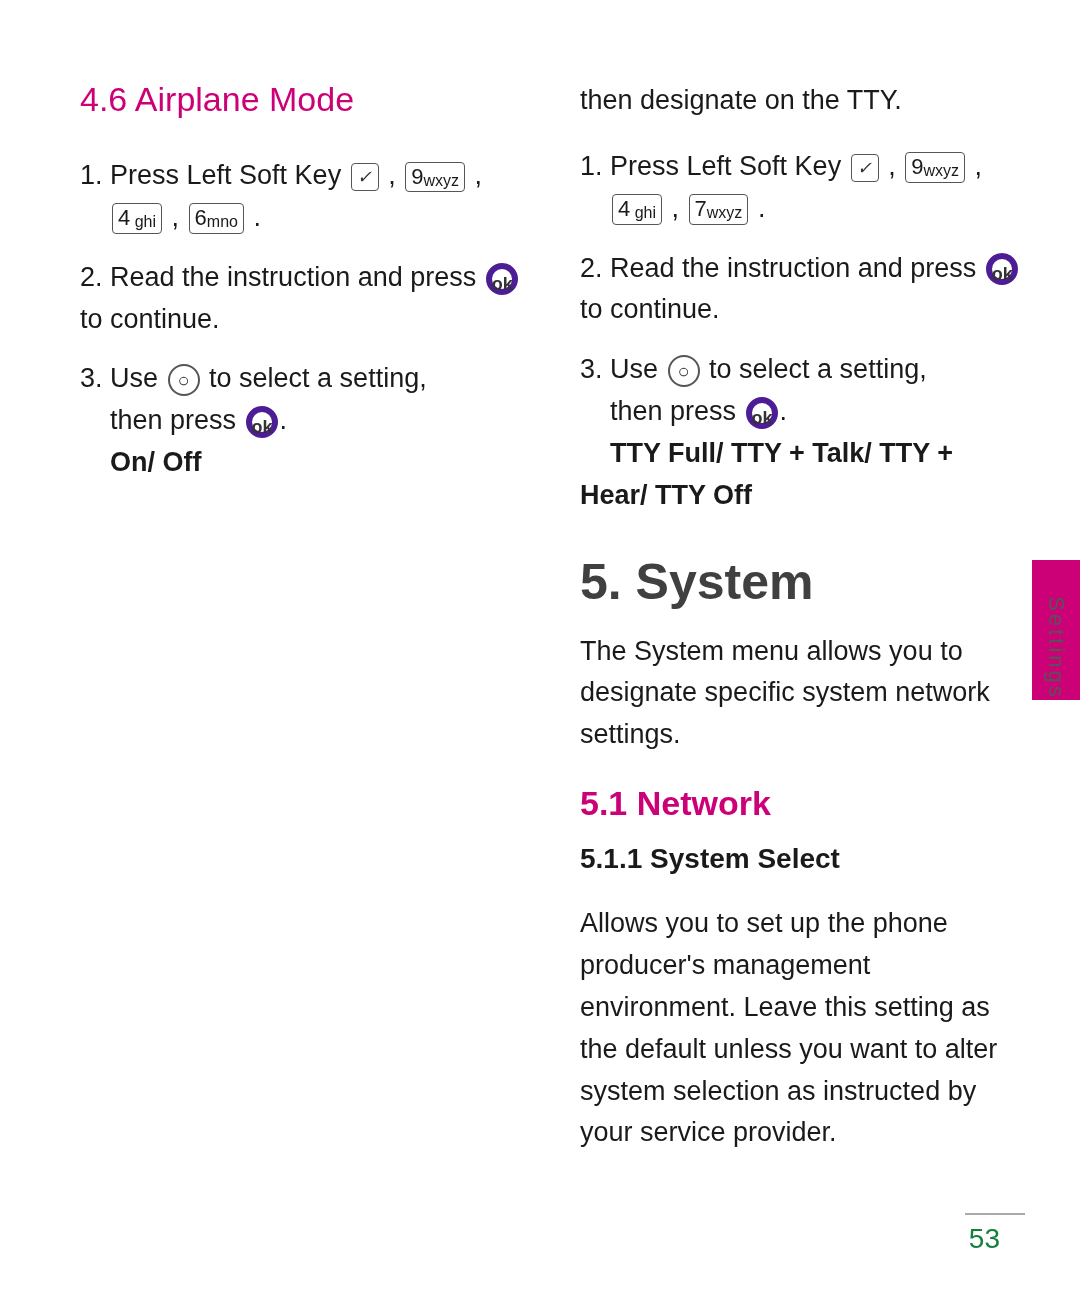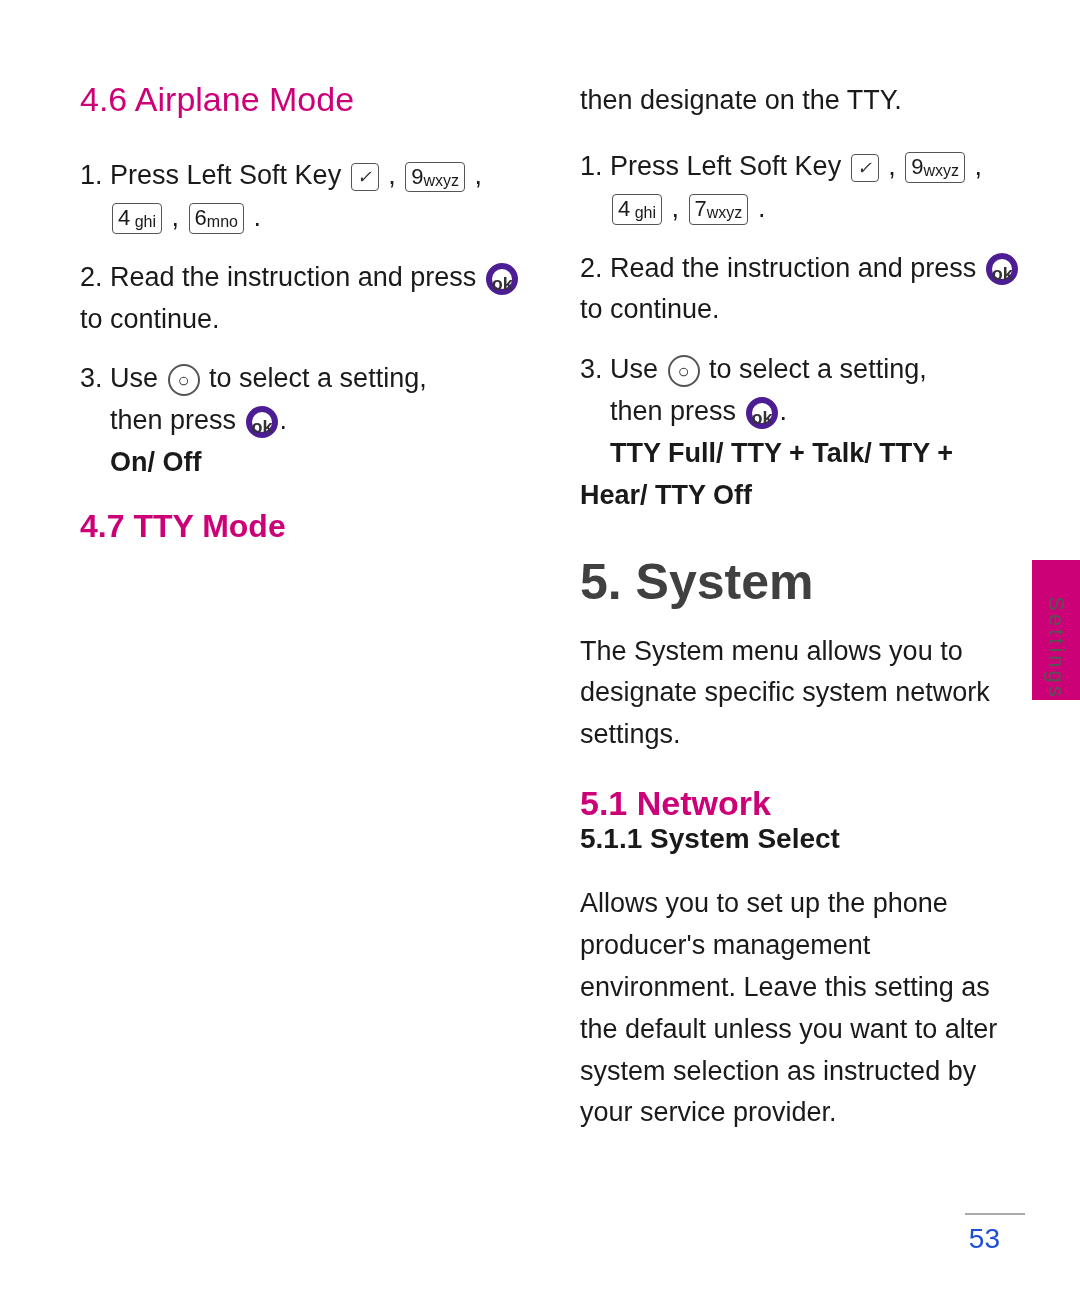--- a/index.html
+++ b/index.html
@@ -144,20 +144,21 @@
       font-size: 50px;
       font-weight: bold;
       color: #404040;
       margin-bottom: 20px;
     }
 
     .subsection-5-heading {
       font-size: 34px;
       font-weight: bold;
       color: #cc0077;
+      margin-bottom: 20px;
     }
 
     .sub-subsection-heading {
       font-size: 28px;
       font-weight: bold;
       color: #1a1a1a;
       margin-bottom: 28px;
     }
 
     .sidebar-tab-bar {
@@ -197,21 +198,21 @@
       font-size: 22px;
       color: #555;
       letter-spacing: 3px;
     }
 
     .page-number {
       position: absolute;
       bottom: 40px;
       right: 80px;
       font-size: 28px;
-      color: #1d4ed8;
+      color: #15803d;
     }
 
     .divider-line {
       position: absolute;
       bottom: 80px;
       right: 55px;
       width: 60px;
       height: 2px;
       background: #aaa;
     }
@@ -239,21 +240,20 @@
 
         <li class="step-item">
           <span>3. Use <span class="nav-circle">○</span> to select a setting,<br>
           <span style="padding-left:30px;">then press <span class="ok-circle">ok</span>.</span><br>
           <span style="padding-left:30px;" class="bold-option">On/ Off</span></span>
         </li>
       </ol>
     </div>
 
     <div style="margin-top: 24px;">
-      <div class="subsection-heading">4.7 TTY Mode</div>
     </div>
 
   </div>
 
   <div class="right-column">
 
     <p class="body-text" style="margin-top:0; margin-bottom: 24px;">then designate on the TTY.</p>
 
     <ol class="step-list">
 

